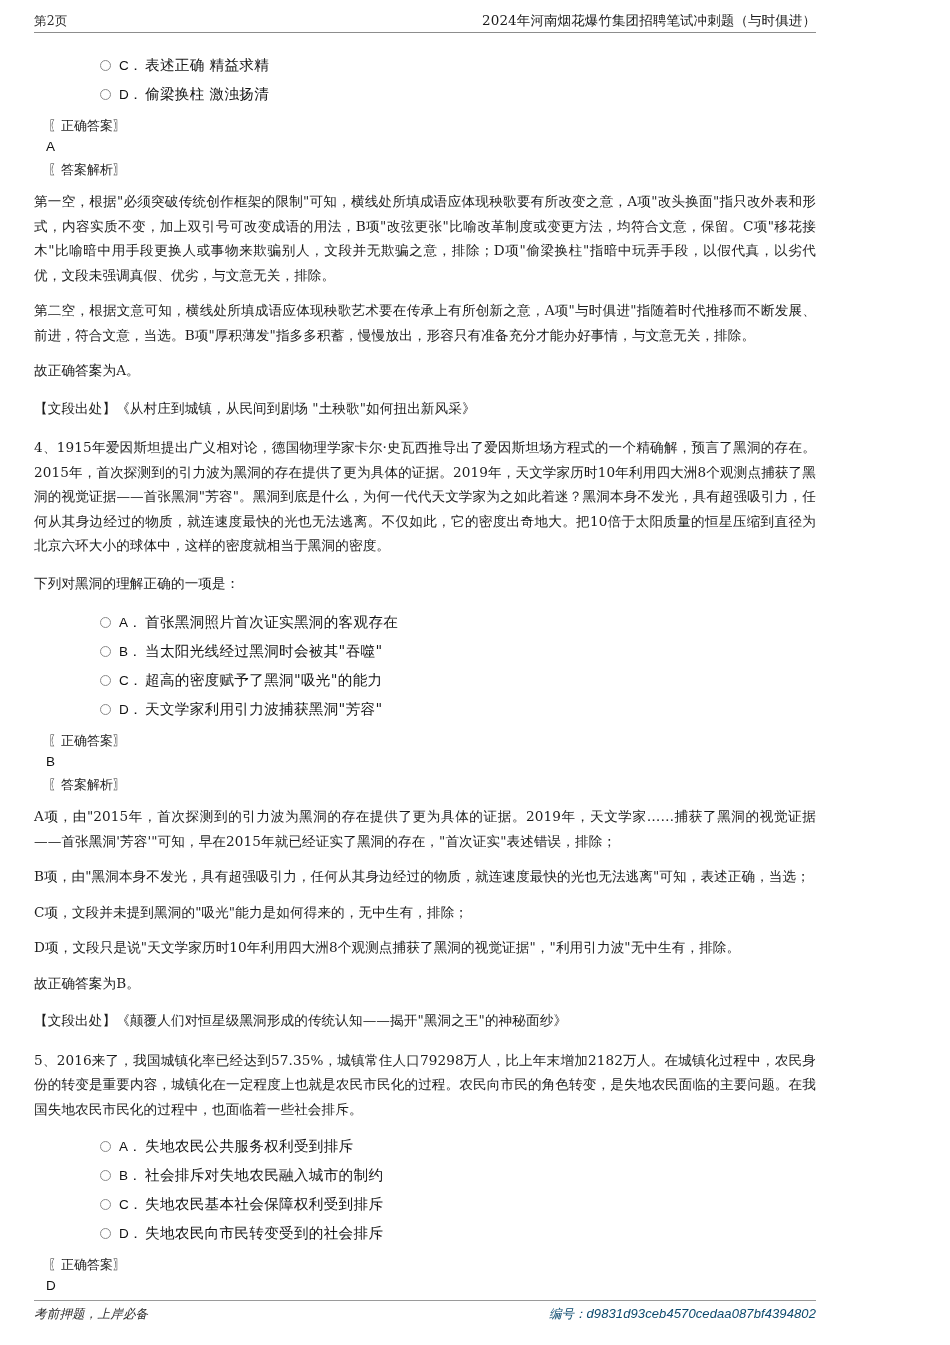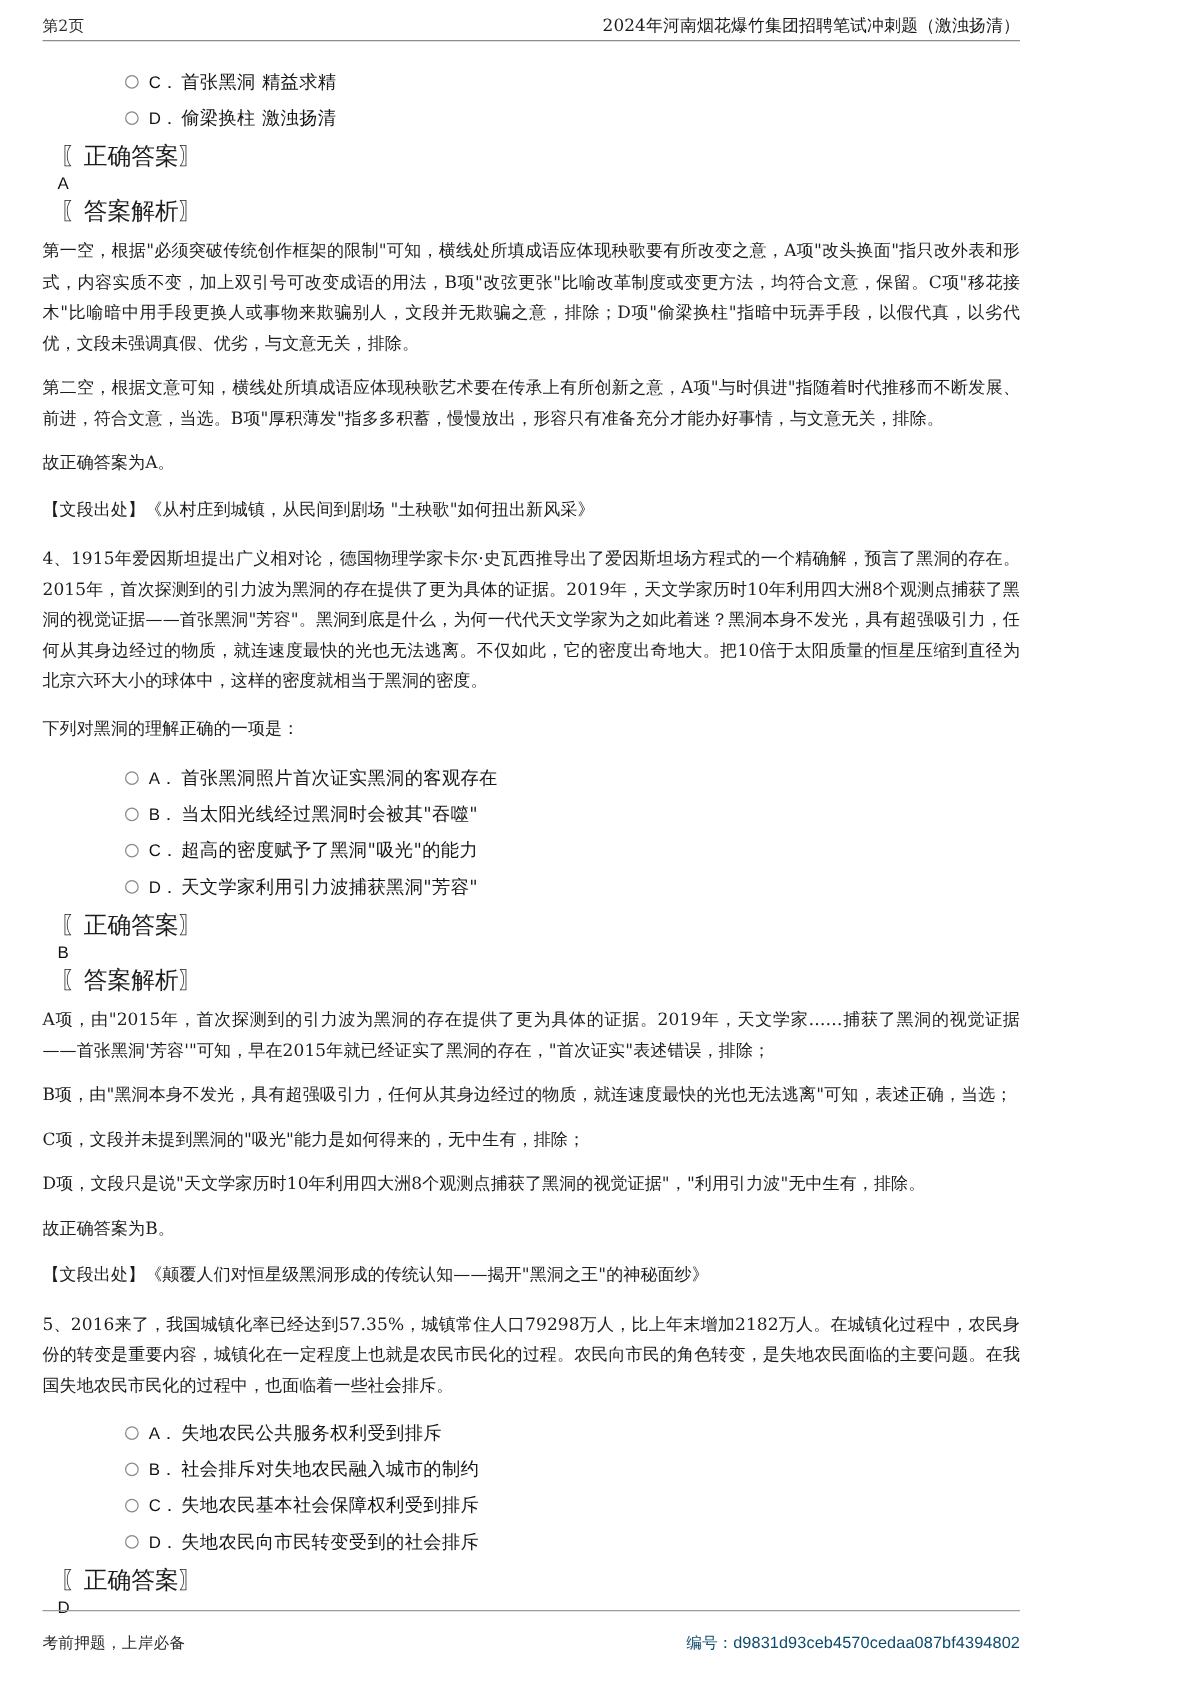--- a/index.html
+++ b/index.html
@@ -86,21 +86,21 @@
     flex: 0 0 auto;
   }
   .opt-text {
     font-size: 14.6px;
     color: #161616;
     letter-spacing: 0.3px;
   }
 
   
   .answer-label {
-    font-size: 19px;
+    font-size: 13px;
     color: #1d1d1d;
     margin: 2px 0 0 14px;
     line-height: 21px;
     font-family: Liberation Serif, serif;
   }
   .answer-value {
     font-family: "Liberation Sans", sans-serif;
     font-size: 13.5px;
     color: #111;
     margin: 0 0 0 12px;
@@ -108,24 +108,25 @@
   }
   .block-gap { height: 9px; }
 
   
   .footer {
     position: absolute;
     left: 34px;
     right: 34px;
     bottom: 22px;
     border-top: 1px solid #9a9a9a;
-    padding-top: 17px;
+    padding-top: 5px;
     display: flex;
     justify-content: space-between;
     align-items: flex-start;
+    font-style: italic;
   }
   .footer-left {
     font-size: 12.5px;
     color: #2b2b2b;
     letter-spacing: 0.2px;
   }
   .footer-right {
     font-size: 12.5px;
     color: #0c4a6e;
   }
@@ -135,28 +136,28 @@
     letter-spacing: 0.1px;
   }
 </style>
 </head>
 <body>
 
 <div class="page">
 
   <div class="header">
     <div class="header-left">第2页</div>
-    <div class="header-right">2024年河南烟花爆竹集团招聘笔试冲刺题（激浊扬清）</div>
+    <div class="header-right">2024年河南烟花爆竹集团招聘笔试冲刺题（与时俱进）</div>
   </div>
 
   <ul class="options">
     <li class="option-row">
       <span class="radio"></span>
       <span class="opt-letter">C．</span>
-      <span class="opt-text">首张黑洞 精益求精</span>
+      <span class="opt-text">表述正确 精益求精</span>
     </li>
     <li class="option-row">
       <span class="radio"></span>
       <span class="opt-letter">D．</span>
       <span class="opt-text">偷梁换柱 激浊扬清</span>
     </li>
   </ul>
 
   <div class="answer-label">〖正确答案〗</div>
   <div class="answer-value">A</div>

